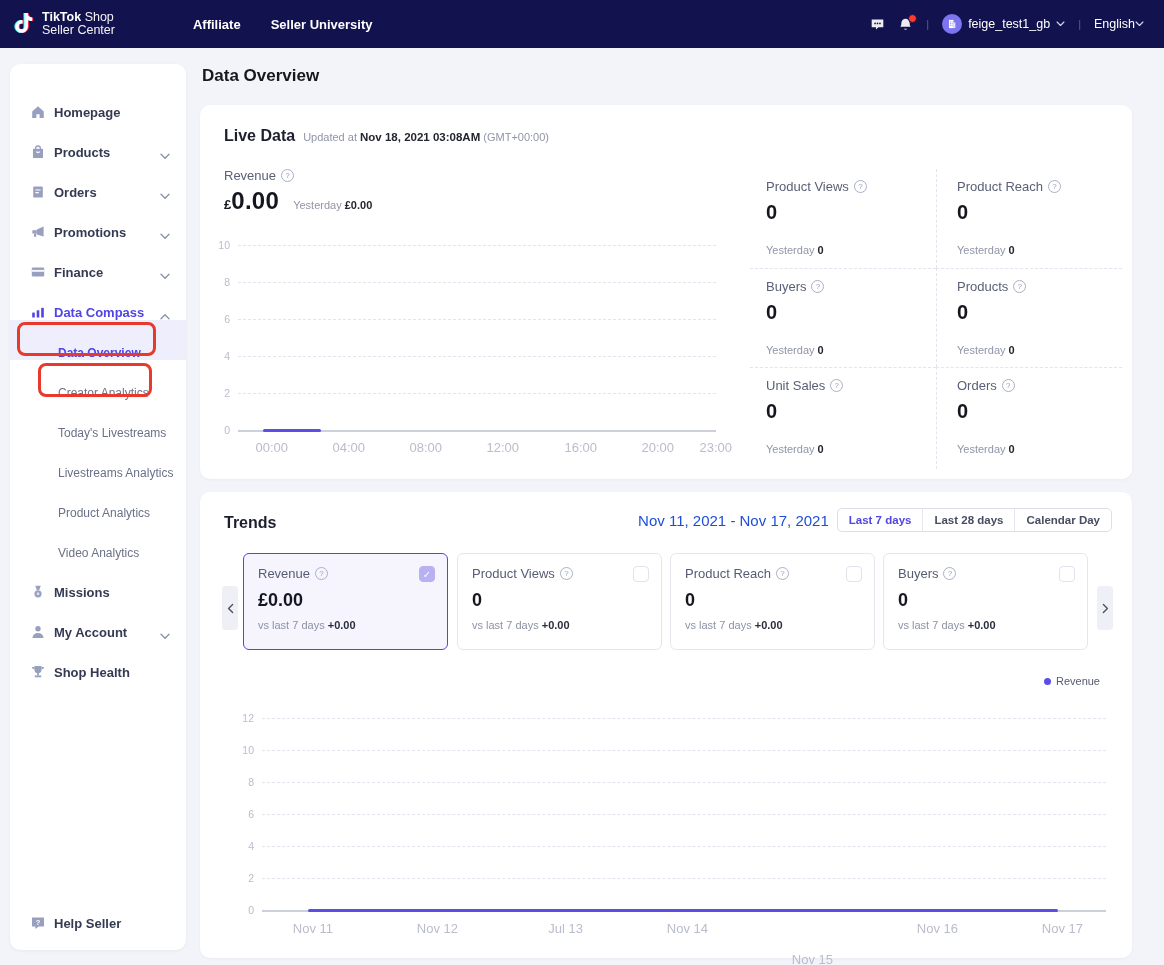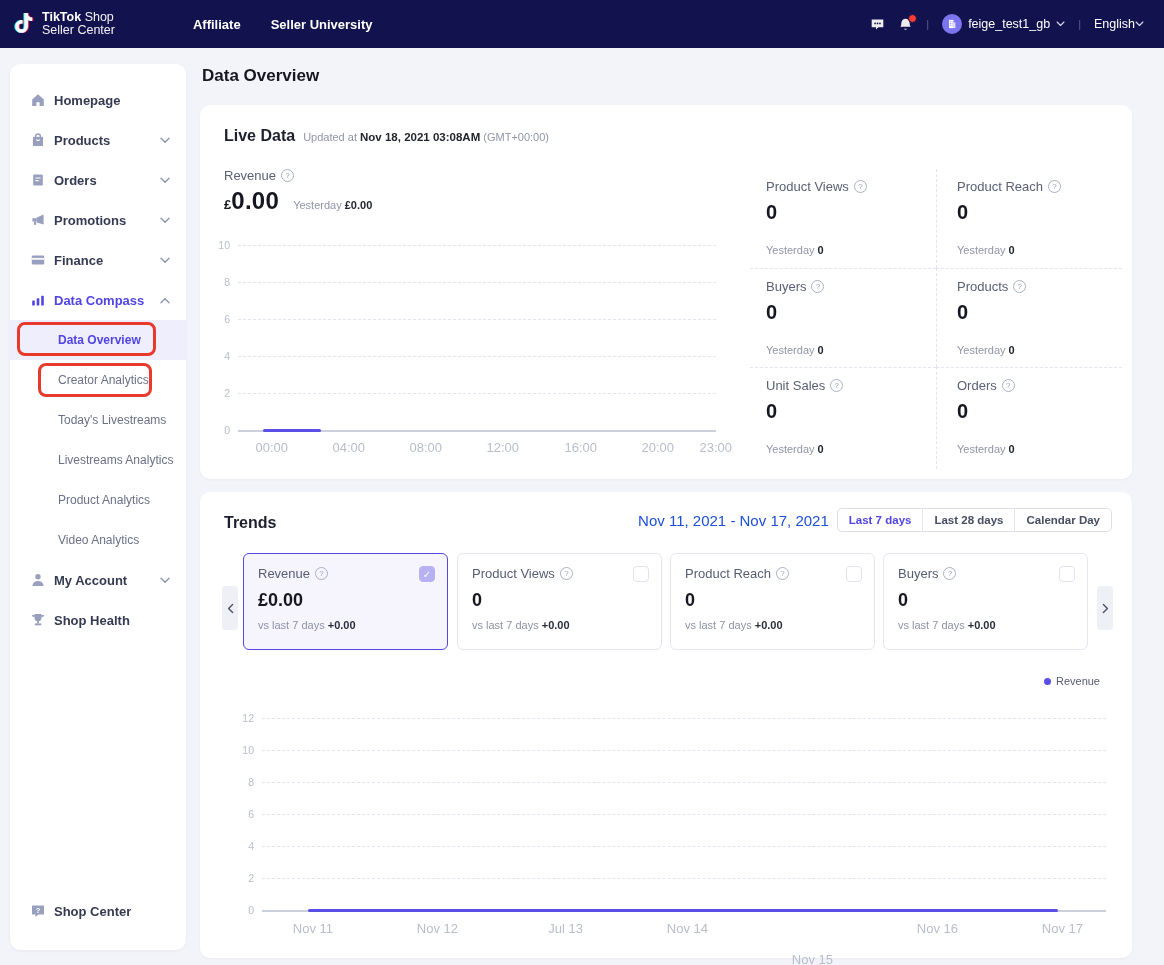--- a/index.html
+++ b/index.html
@@ -25,21 +25,21 @@
   .user{display:flex;align-items:center;gap:6px;cursor:pointer}
   .avatar{width:20px;height:20px;border-radius:50%;background:#7d74f0;display:inline-flex;align-items:center;justify-content:center}
   .avatar svg{width:12px;height:12px}
   .chev{width:9px;height:6px;display:inline-flex;color:#cfd2e8}
   .chev svg{width:9px;height:6px}
   .lang{display:flex;align-items:center;cursor:pointer}
 
   
   .sidebar{position:absolute;left:10px;top:64px;width:176px;height:886px;background:#fff;border-radius:10px;box-shadow:0 1px 3px rgba(30,35,70,.06)}
   .snav{padding-top:16px}
-  .s-item{height:40px;display:flex;align-items:center;position:relative;cursor:pointer;box-sizing:border-box}
+  .s-item{height:40px;display:flex;align-items:flex-end;position:relative;cursor:pointer;box-sizing:border-box}
   .s-item.main{padding-left:20px;font-size:13px;font-weight:700;color:#343a52}
   .s-item.sub{padding-left:48px;font-size:12px;color:#6a7188}
   .s-item.sub.active{background:#efeefc;color:#5044e4;font-weight:700}
   .s-item.main.active{color:#5044e4}
   .s-item.main.active .s-icon{color:#5044e4}
   .s-icon{width:16px;height:16px;margin-right:8px;color:#99a0bf;display:inline-flex;flex:none}
   .s-icon svg{width:16px;height:16px;fill:currentColor}
   .s-chev{position:absolute;right:16px;color:#8b92ad;width:10px;height:7px;display:inline-flex}
   .s-chev svg{width:10px;height:7px}
   .s-chev.up svg{transform:rotate(180deg)}
@@ -276,20 +276,30 @@
         </div>
         <div class="s-item sub">
           <span>Product Analytics</span>
         </div>
         <div class="s-item sub">
           <span>Video Analytics</span>
         </div>
         <div class="s-item main">
           <span class="s-icon">
             <svg viewBox="0 0 16 16">
+              <path d="M5.2 1.8h5.6L9.2 6H6.8Z"></path>
+              <circle cx="8" cy="9.8" r="3.6"></circle>
+              <circle cx="8" cy="9.8" r="1.5" fill="#fff" opacity=".65"></circle>
+            </svg>
+          </span>
+          <span>Missions</span>
+        </div>
+        <div class="s-item main">
+          <span class="s-icon">
+            <svg viewBox="0 0 16 16">
               <circle cx="8" cy="4.8" r="2.7"></circle>
               <path d="M2.4 14c.4-3.2 2.5-4.9 5.6-4.9s5.2 1.7 5.6 4.9Z"></path>
             </svg>
           </span>
           <span>My Account</span>
           <span class="s-chev down">
             <svg viewBox="0 0 10 7">
               <path d="M1 1.2l4 4 4-4" fill="none" stroke="currentColor" stroke-width="1.4" stroke-linecap="round" stroke-linejoin="round"></path>
             </svg>
           </span>
@@ -307,21 +317,21 @@
         </div>
       </div>
     <div class="help-wrap">
       <div class="s-item main">
         <span class="s-icon">
             <svg viewBox="0 0 16 16">
               <path d="M2 2.4h12v9.2H8.6L5.4 14v-2.4H2Z"></path>
               <text x="8" y="9.8" font-size="7.5" text-anchor="middle" fill="#fff">?</text>
             </svg>
           </span>
-        <span>Shop Center</span>
+        <span>Help Seller</span>
       </div>
     </div>
     <div class="anno" id="anno-compass"></div>
     <div class="anno" id="anno-overview"></div>
   </div>
 
   <div class="page-title">Data Overview</div>
 
   <div class="card" id="live-card">
     <div class="sec-head">

